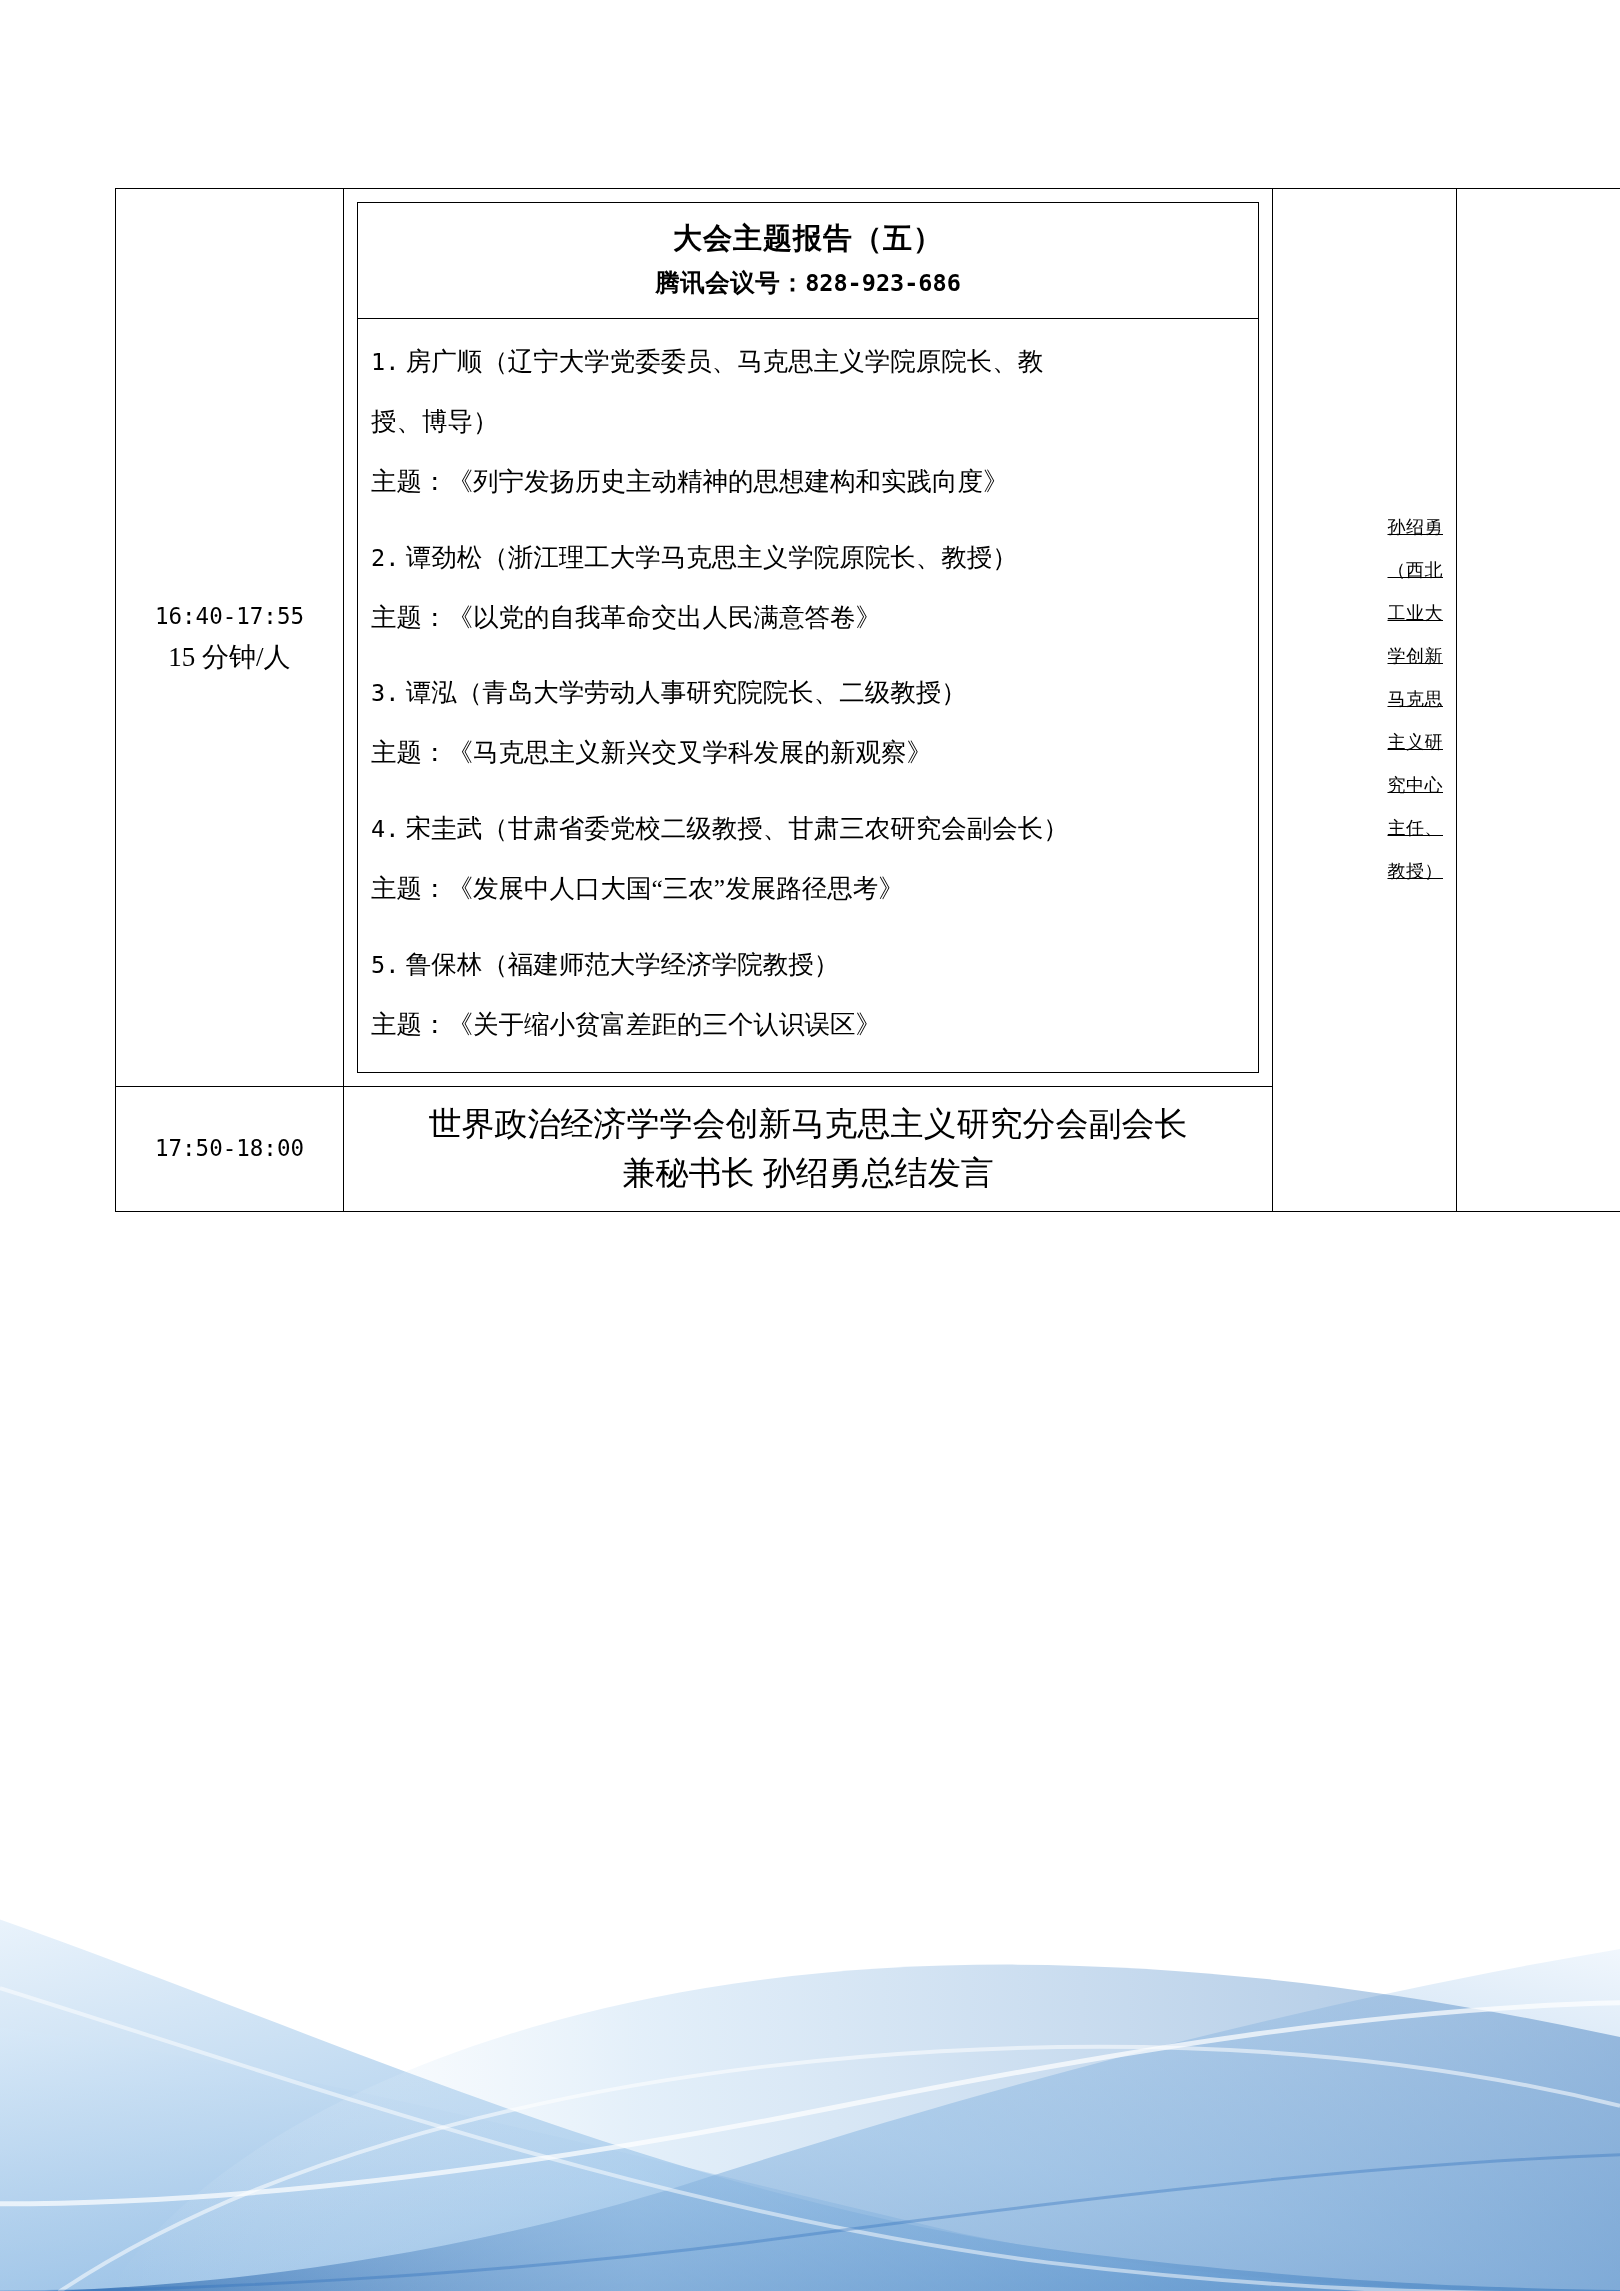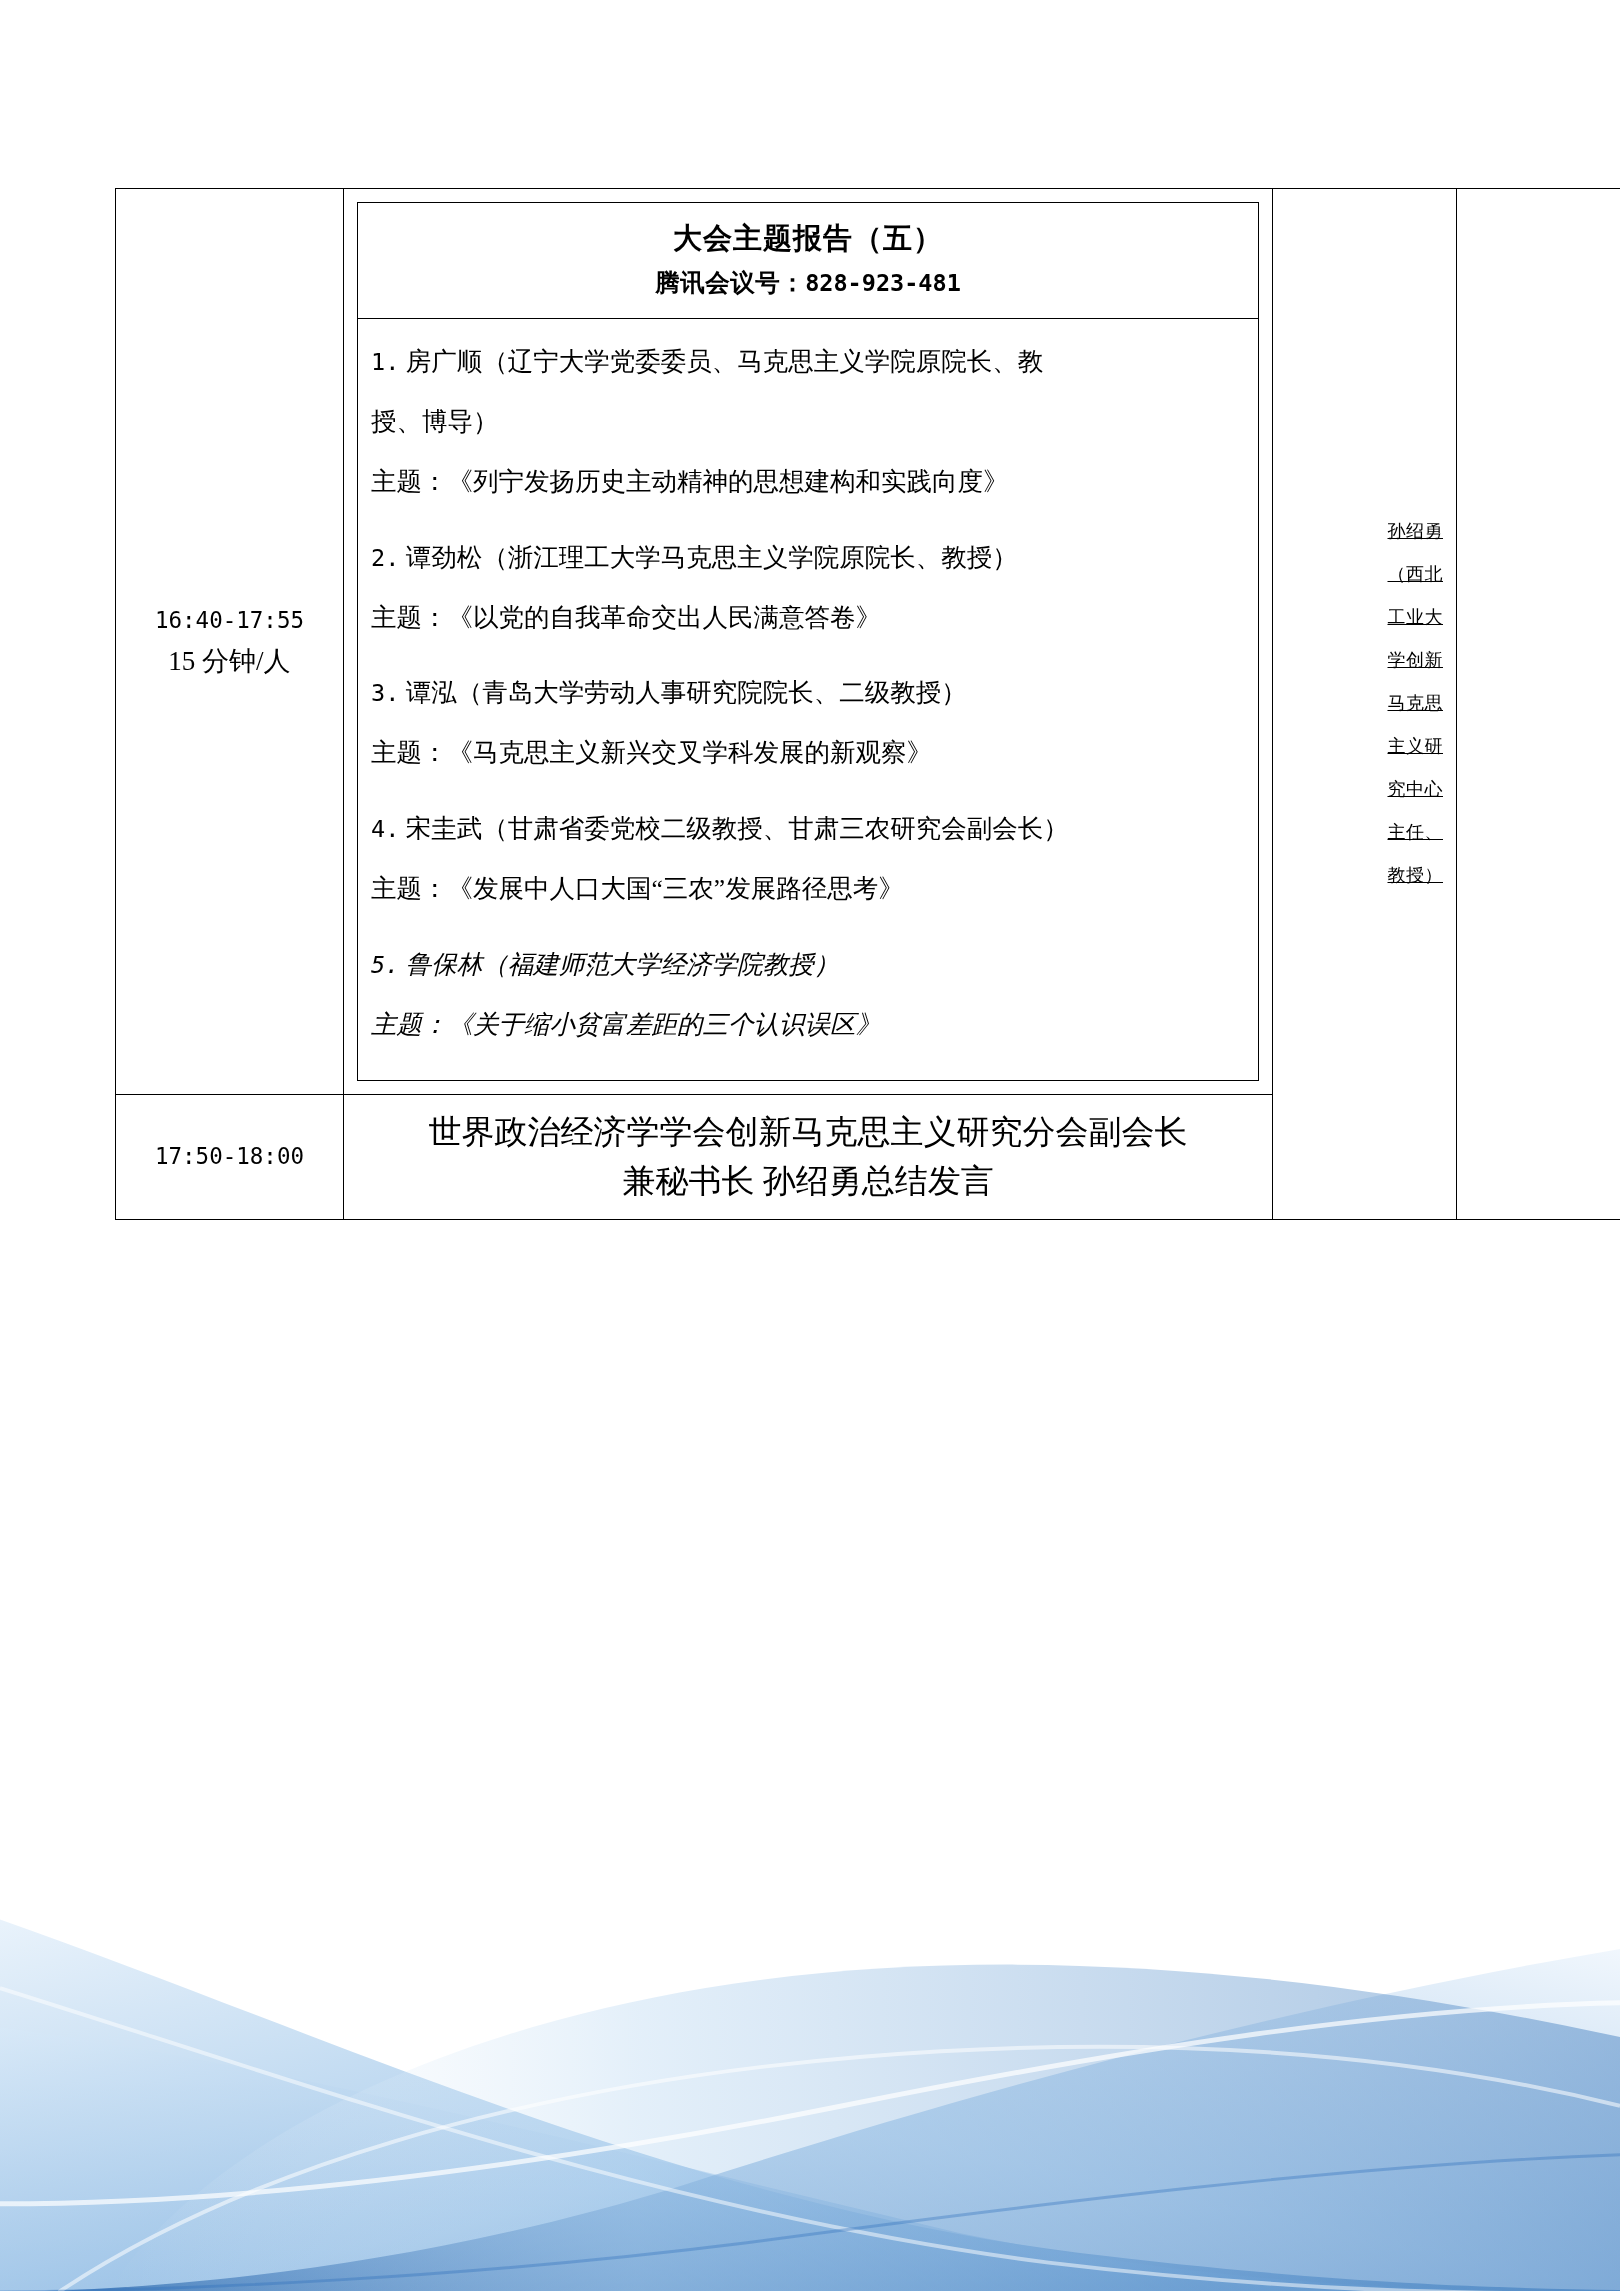--- a/index.html
+++ b/index.html
@@ -92,21 +92,21 @@
   }
 
   .body-block {
     padding: 25.5px 27.4px 33px 31px;
   }
   .item {
     font-size: 25.5px;
     line-height: 60px;
     margin-bottom: 15.7px;
   }
-  .item:last-child { margin-bottom: 12px; font-style: italic; }
+  .item:last-child { margin-bottom: 4px; }
   .item .line { display: block; }
   .item .num {
     font-family: "DejaVu Sans Mono", monospace;
     font-size: 23.5px;
   }
 
   .cell-chair {
     text-align: right;
     font-size: 18px;
     line-height: 43px;
@@ -150,21 +150,21 @@
           <span class="perperson">15 分钟/人</span>
         </td>
 
         <td class="col-main">
           <table class="inner-table">
             <tbody>
               <tr>
                 <td class="head-block">
                   <div class="head-title">大会主题报告（五）</div>
                   <div class="head-sub">
-                    <span>腾讯会议号：</span><span class="meetno">828-923-481</span>
+                    <span>腾讯会议号：</span><span class="meetno">828-923-686</span>
                   </div>
                 </td>
               </tr>
               <tr>
                 <td class="body-block">
 
                   <div class="item">
                     <span class="line"><span class="num">1.</span> <span>房广顺（辽宁大学党委委员、马克思主义学院原院长、教</span></span>
                     <span class="line">授、博导）</span>
                     <span class="line">主题：《列宁发扬历史主动精神的思想建构和实践向度》</span>

